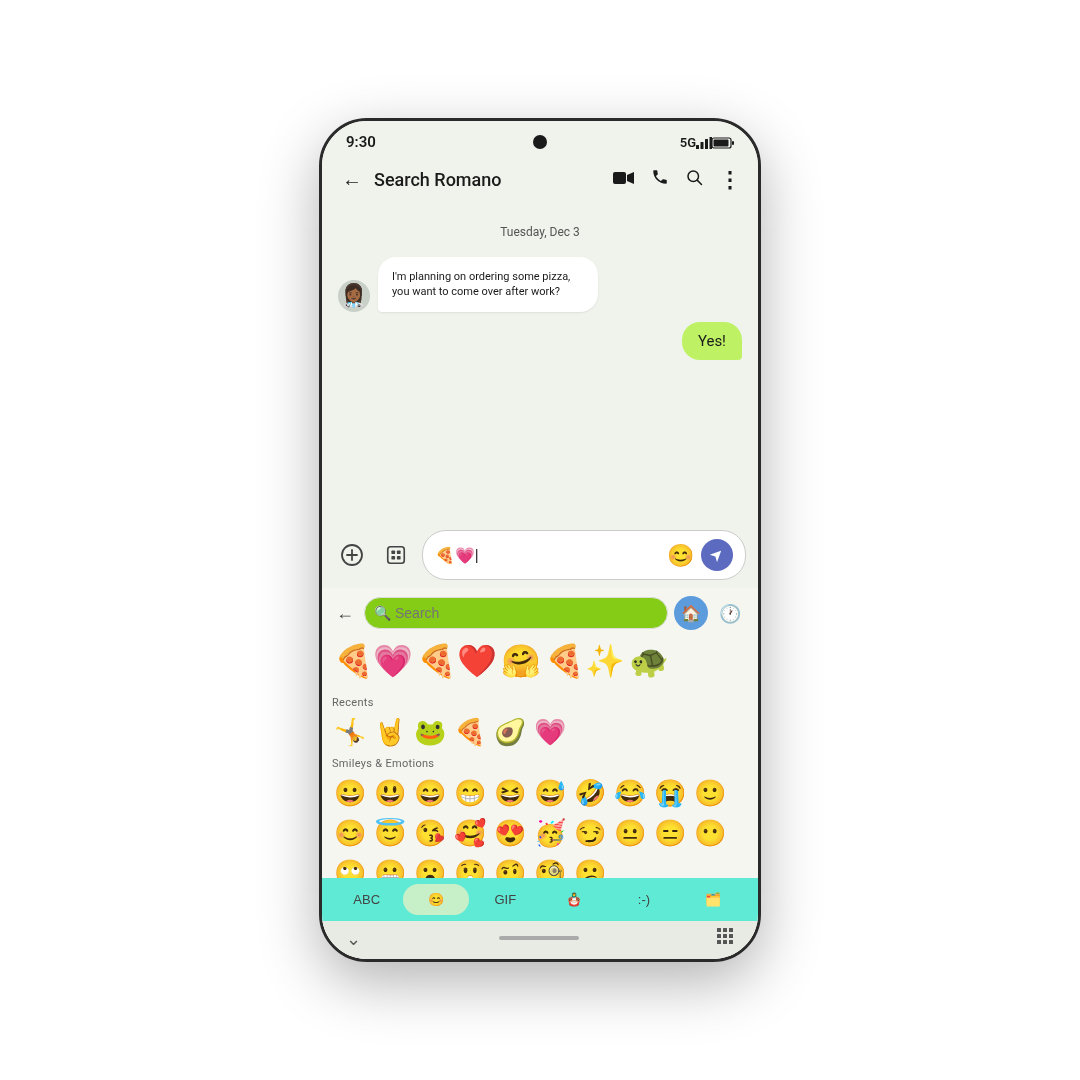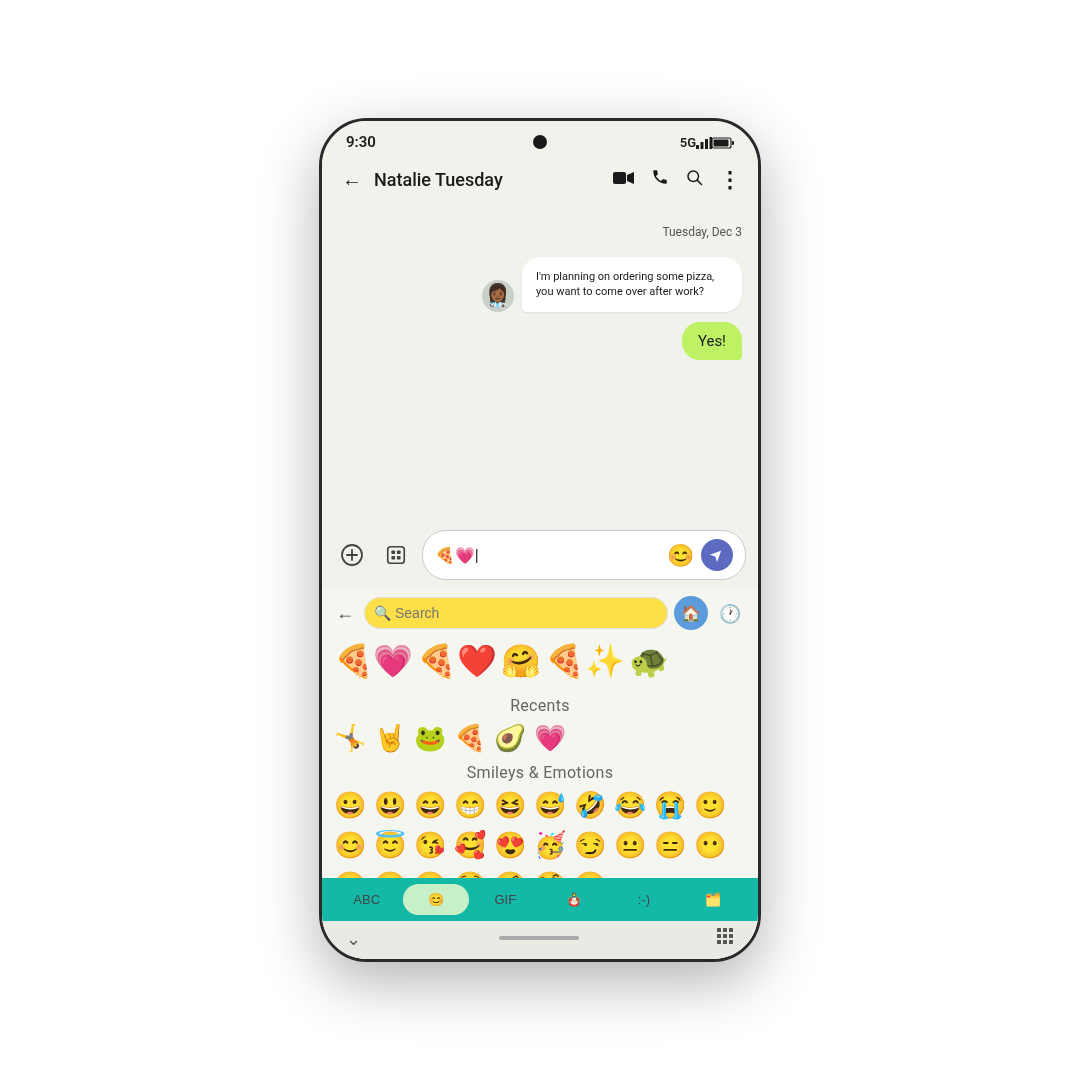--- a/index.html
+++ b/index.html
@@ -88,21 +88,20 @@
     }
     
     .chat-area {
       flex: 1;
       padding: 12px 16px;
       display: flex;
       flex-direction: column;
       gap: 10px;
       overflow-y: auto;
       background: #f0f2ec;
-      align-items: flex-end;
     }
     .date-label {
       text-align: center;
       font-size: 12px;
       color: #555;
       margin: 8px 0;
     }
     .message-row {
       display: flex;
       align-items: flex-end;
@@ -229,21 +228,21 @@
     }
     .search-icon-inner {
       position: absolute;
       left: 10px;
       font-size: 14px;
       color: #888;
       z-index: 1;
     }
     .search-input-el {
       width: 100%;
-      background: #fde047;
+      background: #84cc16;
       border-radius: 20px;
       border: 1.5px solid #ddd;
       padding: 7px 14px 7px 30px;
       font-size: 14px;
       color: #555;
       outline: none;
     }
     .emoji-nav-home {
       width: 34px;
       height: 34px;
@@ -281,45 +280,44 @@
       flex-shrink: 0;
     }
     
     .emoji-sections {
       padding: 4px 10px 4px;
       overflow-y: auto;
       flex: 1;
       max-height: 190px;
     }
     .emoji-section-label {
-      font-size: 16px;
+      font-size: 11px;
       color: #666;
       margin: 4px 0 4px;
       letter-spacing: 0.3px;
-      text-align: center;
     }
     .emoji-grid {
       display: flex;
       flex-wrap: wrap;
       gap: 2px;
       margin-bottom: 6px;
     }
     .emoji-cell {
       width: 38px;
       height: 38px;
       display: flex;
       align-items: center;
       justify-content: center;
       font-size: 26px;
       cursor: pointer;
       border-radius: 8px;
     }
     
     .keyboard-mode-bar {
-      background: #14b8a6;
+      background: #5eead4;
       display: flex;
       align-items: center;
       padding: 6px 12px;
       gap: 4px;
       flex-shrink: 0;
     }
     .kb-mode-btn {
       flex: 1;
       padding: 8px 4px;
       border-radius: 20px;
@@ -379,21 +377,21 @@
           <rect x="0" y="1" width="19" height="10" rx="2" fill="none" stroke="#1a1a1a" stroke-width="1.2"></rect>
           <rect x="1.5" y="2.5" width="15" height="7" rx="1" fill="#1a1a1a"></rect>
           <rect x="20" y="4" width="2" height="4" rx="1" fill="#1a1a1a"></rect>
         </svg>
       </span>
     </div>
   </div>
 
   <div class="top-nav">
     <span class="nav-back">←</span>
-    <span class="nav-title">Natalie Tuesday</span>
+    <span class="nav-title">Search Romano</span>
     <div class="nav-icons">
       <span class="nav-icon">
         <svg width="22" height="16" viewBox="0 0 22 16" fill="none">
           <rect x="0" y="2" width="13" height="12" rx="2" fill="#1a1a1a"></rect>
           <polygon points="14,5 21,2 21,14 14,11" fill="#1a1a1a"></polygon>
         </svg>
       </span>
       <span class="nav-icon">
         <svg width="18" height="18" viewBox="0 0 24 24" fill="none">
           <path d="M6.6 10.8c1.4 2.8 3.8 5.1 6.6 6.6l2.2-2.2c.3-.3.7-.4 1-.2 1.1.4 2.3.6 3.6.6.6 0 1 .4 1 1V20c0 .6-.4 1-1 1C10.6 21 3 13.4 3 4c0-.6.4-1 1-1h3.5c.6 0 1 .4 1 1 0 1.3.2 2.5.6 3.6.1.3 0 .7-.2 1L6.6 10.8z" fill="#1a1a1a"></path>

